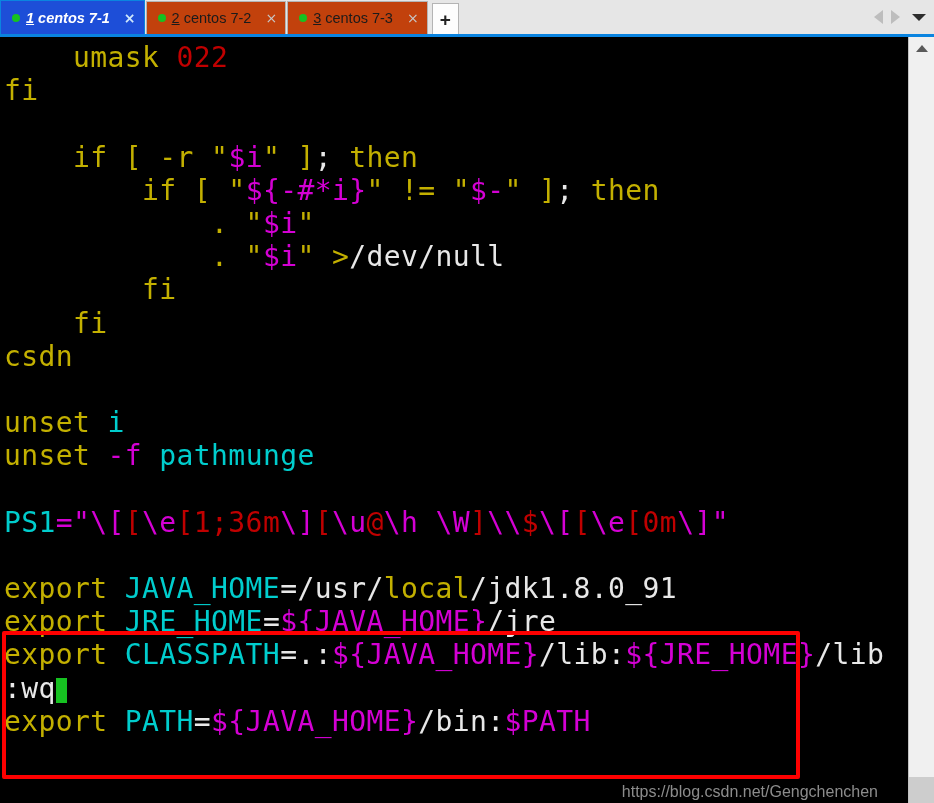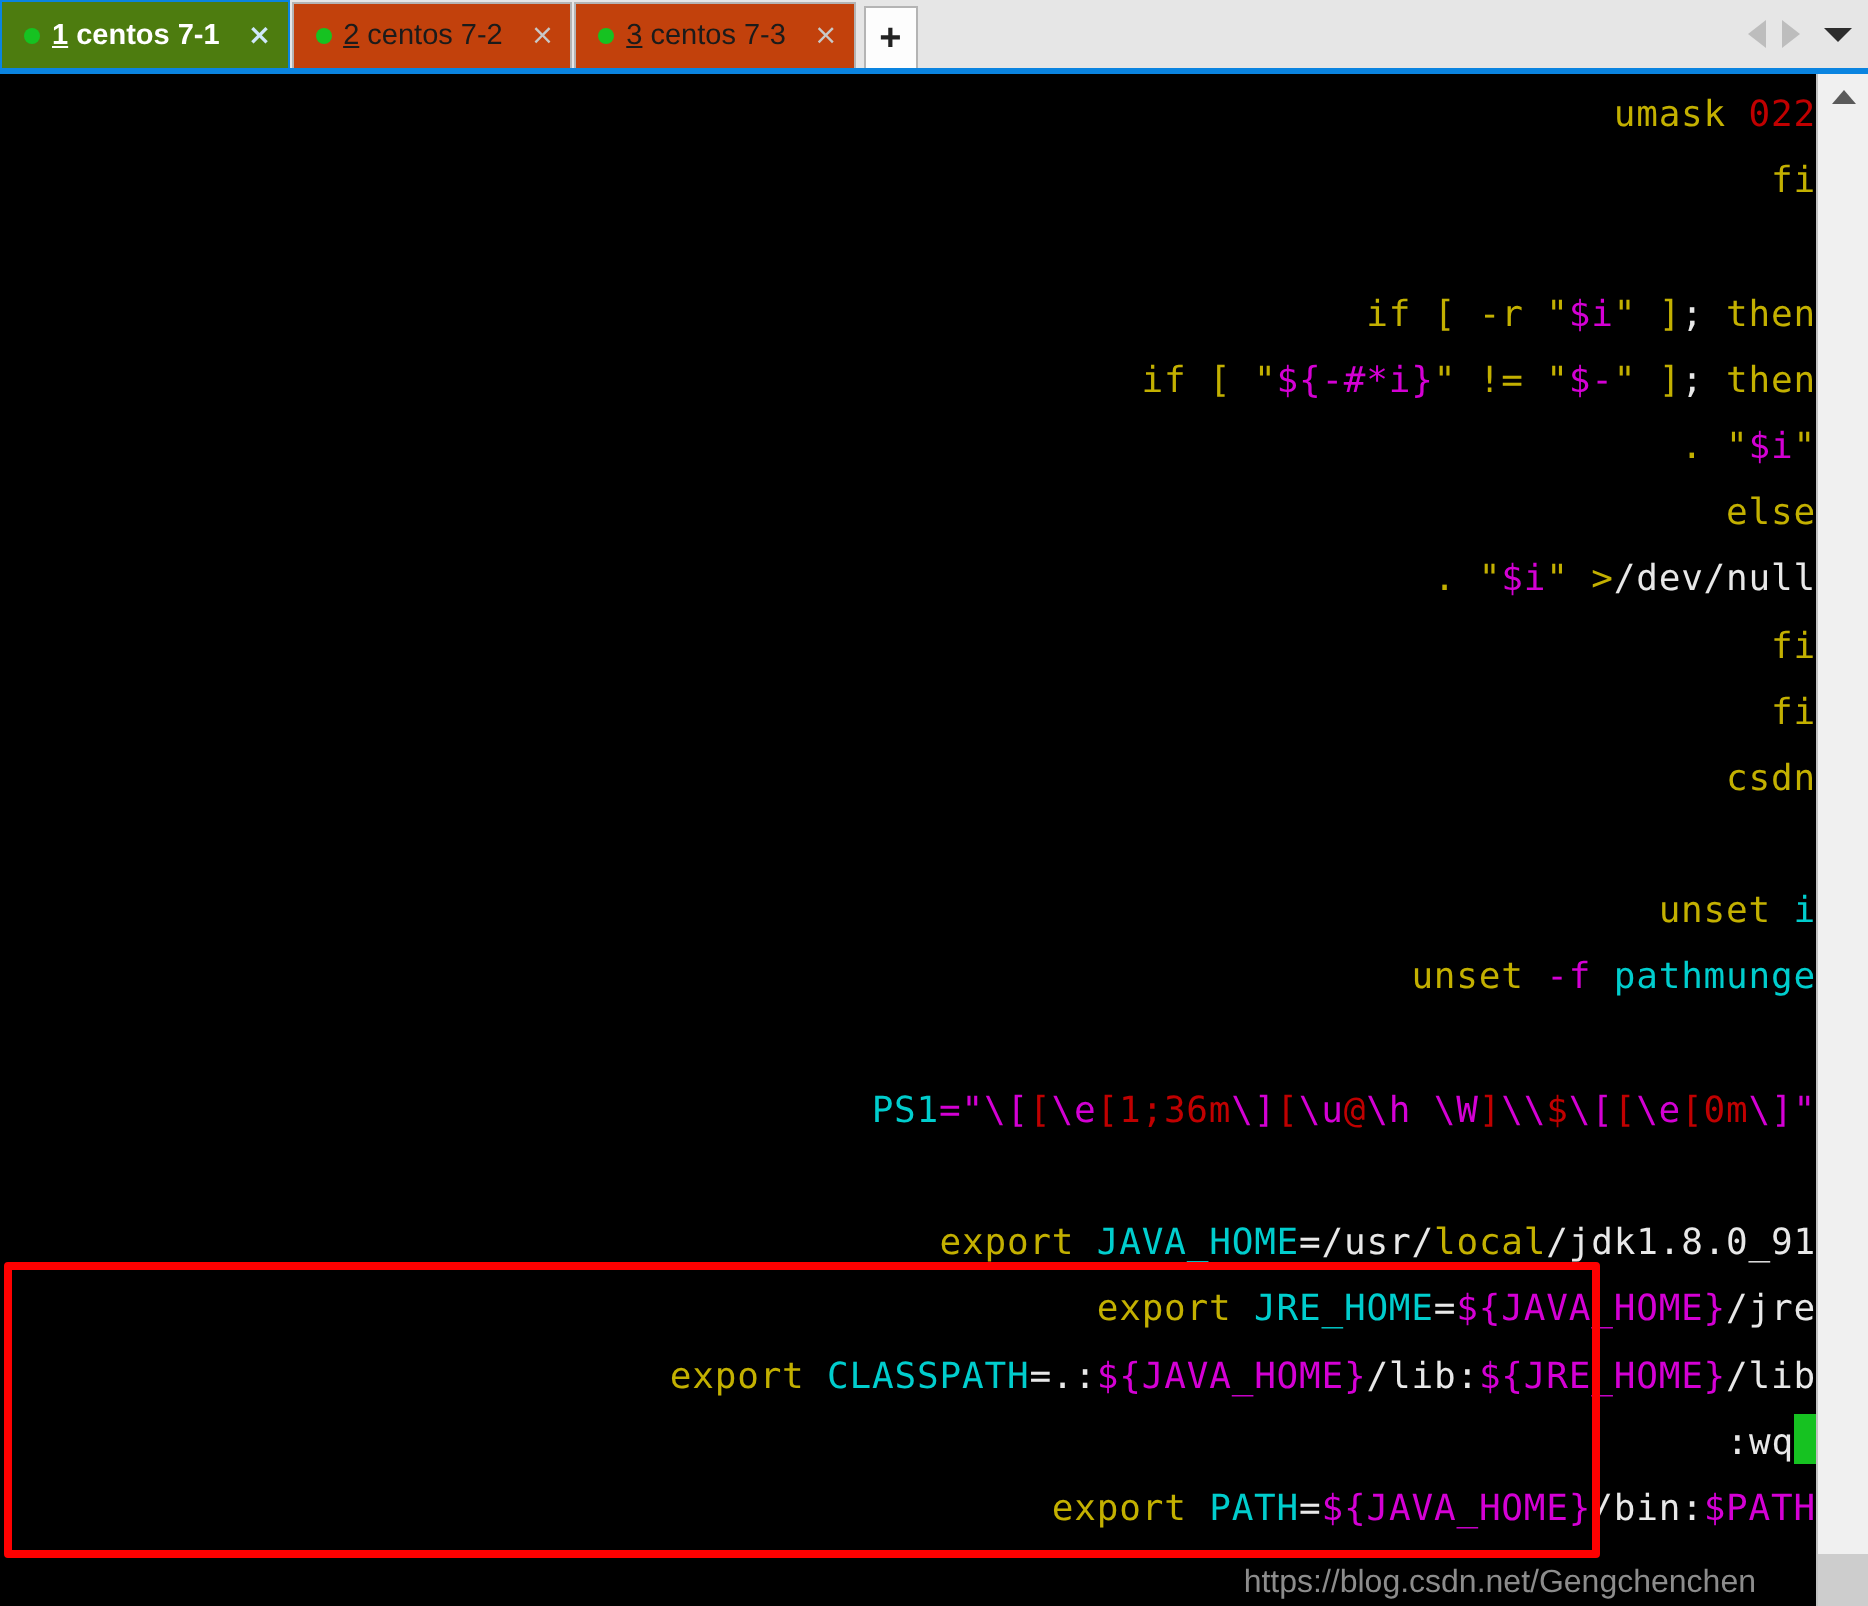--- a/index.html
+++ b/index.html
@@ -46,25 +46,26 @@
     border: 1px solid #b4b4b4;
     border-bottom: none;
     background: #c2410c;
     color: #1b1b1b;
     font-size: 14.5px;
     white-space: nowrap;
     margin-right: 1px;
     cursor: default;
   }
   .tab.active {
-    background: #4d7c0f;
+    background: #1d4ed8;
     color: #ffffff;
     font-weight: bold;
     border-color: #0a84e0;
     height: 34px;
+    font-style: italic;
   }
   .tab .dot {
     width: 8px; height: 8px;
     border-radius: 50%;
     background: #16c221;
     flex: none;
     display: inline-block;
   }
   .tab .label { letter-spacing: 0px; }
   .tab .label .num { text-decoration: underline; }
@@ -127,26 +128,25 @@
     overflow: hidden;
     padding: 0;
   }
   .term-lines {
     position: relative;
     padding-top: 4px;
   }
   .line {
     height: 33.2px;
     line-height: 33.2px;
-    font-size: 18px;
+    font-size: 28px;
     white-space: pre;
     color: #d8d8d8;
     padding-left: 4px;
     letter-spacing: 0.4px;
-    text-align: right;
   }
   .y  { color: #c3b000; }   
   .w  { color: #e8e8e8; }   
   .c  { color: #00cdcd; }   
   .m  { color: #d400d4; }   
   .r  { color: #c00000; }   
 
   .cursor {
     display: inline-block;
     width: 11px;
@@ -242,21 +242,20 @@
   </div>
 
   <div class="terminal">
     <div class="term-lines" id="term-lines">
         <div class="line"><span class="w">    </span><span class="y">umask</span><span class="w"> </span><span class="r">022</span></div>
         <div class="line"><span class="y">fi</span></div>
         <div class="line"><span class="w"></span></div>
         <div class="line"><span class="w">    </span><span class="y">if</span><span class="w"> </span><span class="y">[</span><span class="w"> </span><span class="y">-r</span><span class="y"> "</span><span class="m">$i</span><span class="y">"</span><span class="w"> </span><span class="y">]</span><span class="w">; </span><span class="y">then</span></div>
         <div class="line"><span class="w">        </span><span class="y">if</span><span class="w"> </span><span class="y">[</span><span class="y"> "</span><span class="m">${-#*i}</span><span class="y">"</span><span class="y"> != "</span><span class="m">$-</span><span class="y">"</span><span class="w"> </span><span class="y">]</span><span class="w">; </span><span class="y">then</span></div>
         <div class="line"><span class="w">            </span><span class="y">.</span><span class="y"> "</span><span class="m">$i</span><span class="y">"</span></div>
-        <div class="line"><span class="w">        </span><span class="y">else</span></div>
         <div class="line"><span class="w">            </span><span class="y">.</span><span class="y"> "</span><span class="m">$i</span><span class="y">"</span><span class="w"> </span><span class="y">&gt;</span><span class="w">/dev/null</span></div>
         <div class="line"><span class="w">        </span><span class="y">fi</span></div>
         <div class="line"><span class="w">    </span><span class="y">fi</span></div>
         <div class="line"><span class="y">csdn</span></div>
         <div class="line"><span class="w"></span></div>
         <div class="line"><span class="y">unset</span><span class="w"> </span><span class="c">i</span></div>
         <div class="line"><span class="y">unset</span><span class="w"> </span><span class="m">-f</span><span class="w"> </span><span class="c">pathmunge</span></div>
         <div class="line"><span class="w"></span></div>
         <div class="line"><span class="c">PS1</span><span class="m">="</span><span class="m">\[</span><span class="r">[</span><span class="m">\e</span><span class="r">[1;36m</span><span class="m">\]</span><span class="r">[</span><span class="m">\u</span><span class="r">@</span><span class="m">\h</span><span class="w"> </span><span class="m">\W</span><span class="r">]</span><span class="m">\\</span><span class="r">$</span><span class="m">\[</span><span class="r">[</span><span class="m">\e</span><span class="r">[0m</span><span class="m">\]</span><span class="m">"</span></div>
         <div class="line"><span class="w"></span></div>

